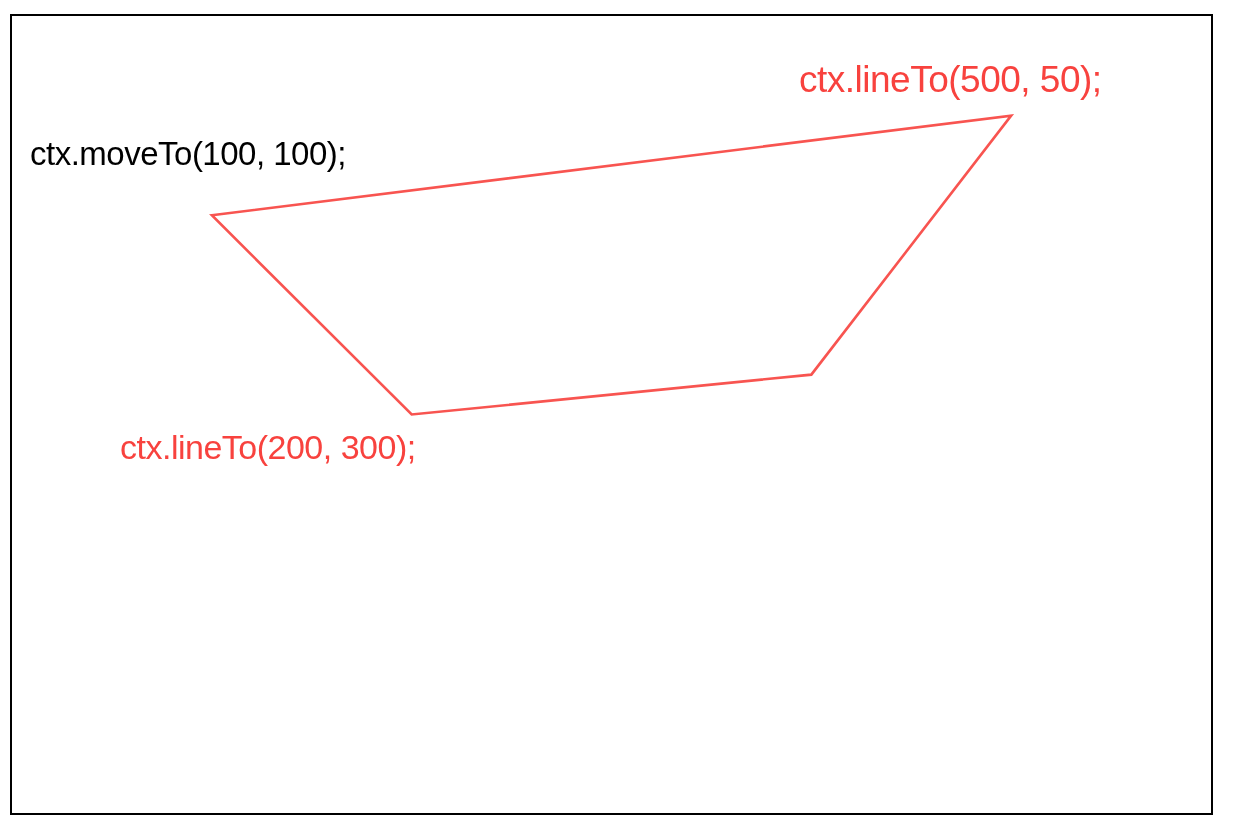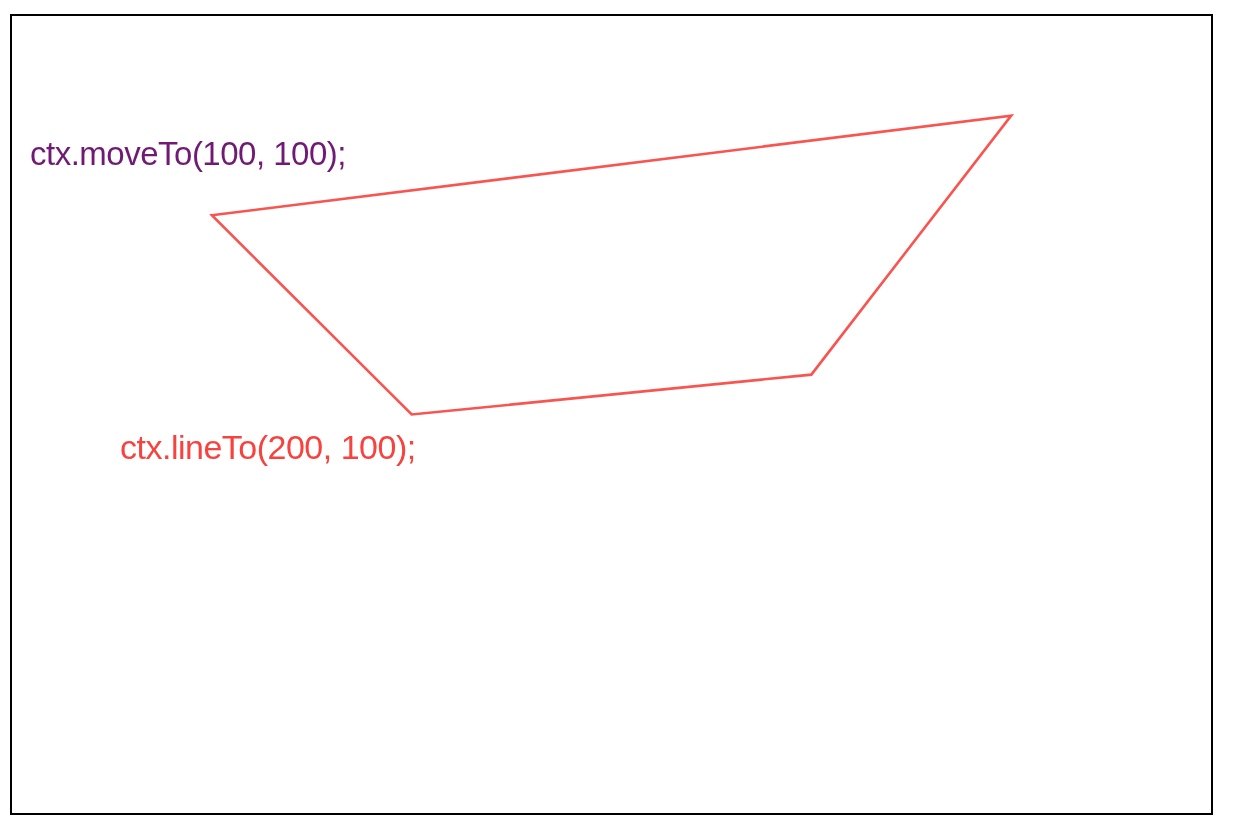--- a/index.html
+++ b/index.html
@@ -64,19 +64,20 @@
 <body>
 
 <div class="page">
 
   <div class="canvas-frame" style="border-color: rgb(0, 0, 0);">
     <svg viewBox="0 0 600 400" preserveAspectRatio="none">
       <polygon fill="none" stroke-width="1.3" stroke-linejoin="miter" points="100,100 500,50 400,180 200,200" stroke="#f85450"></polygon>
     </svg>
   </div>
 
-  <div class="code-label label-moveto-100-100" style="color: #701a75;">ctx.moveTo(100, 100);</div>
+  <div class="code-label label-moveto-100-100" style="color: #000000;">ctx.moveTo(100, 100);</div>
 
+  <div class="code-label label-lineto-500-50" style="color: rgb(248, 66, 62);">ctx.lineTo(500, 50);</div>
 
-  <div class="code-label label-lineto-200-200" style="color: rgb(248, 66, 62);">ctx.lineTo(200, 100);</div>
+  <div class="code-label label-lineto-200-200" style="color: rgb(248, 66, 62);">ctx.lineTo(200, 300);</div>
 
 
 </div>
 
 </body></html>

